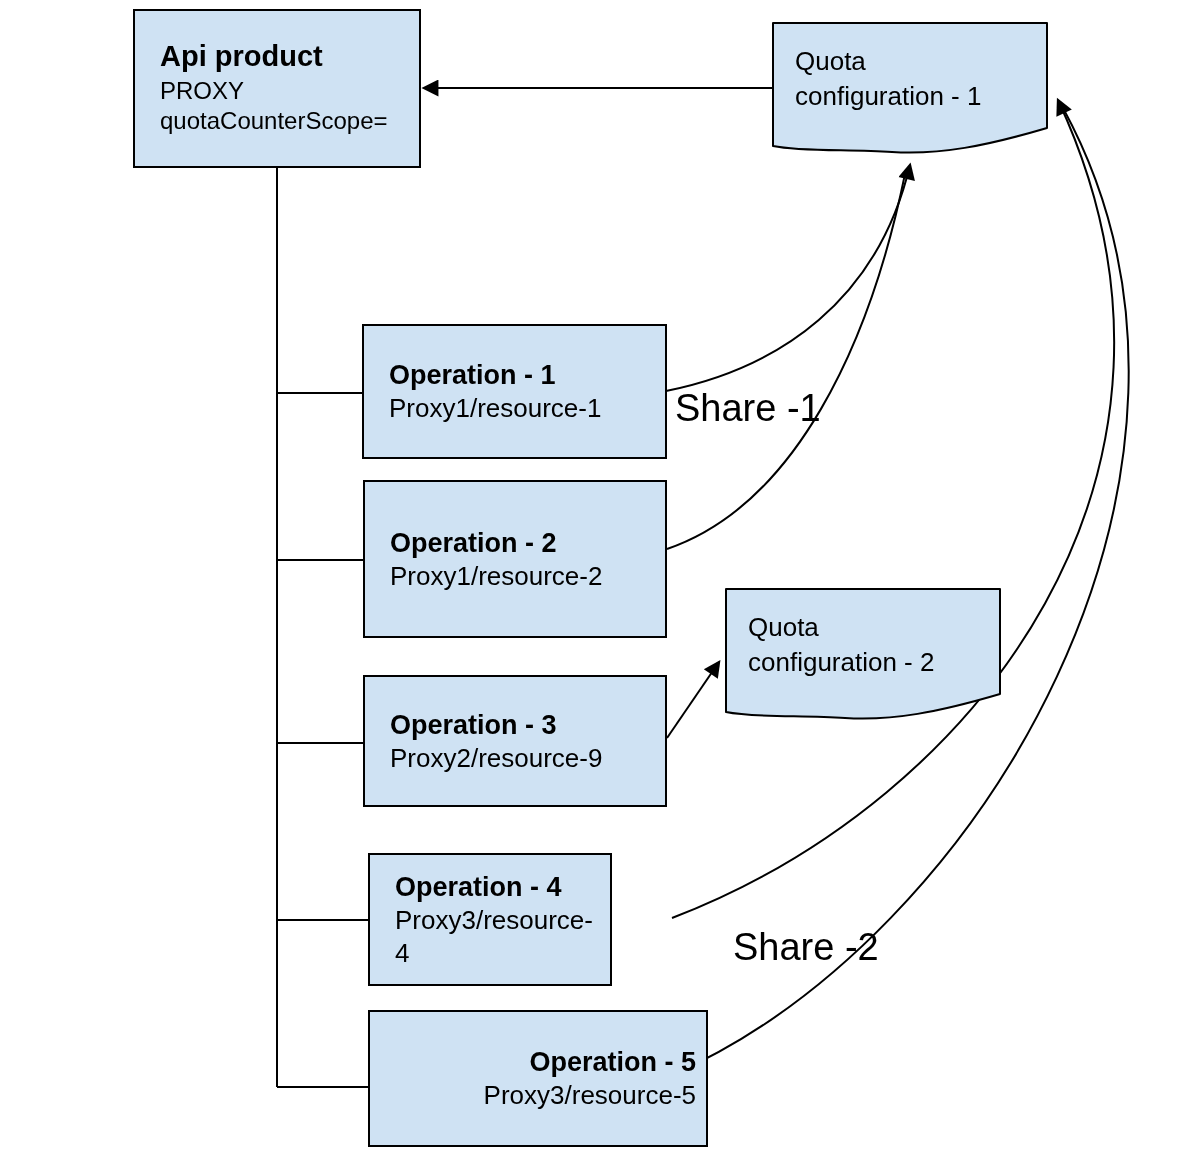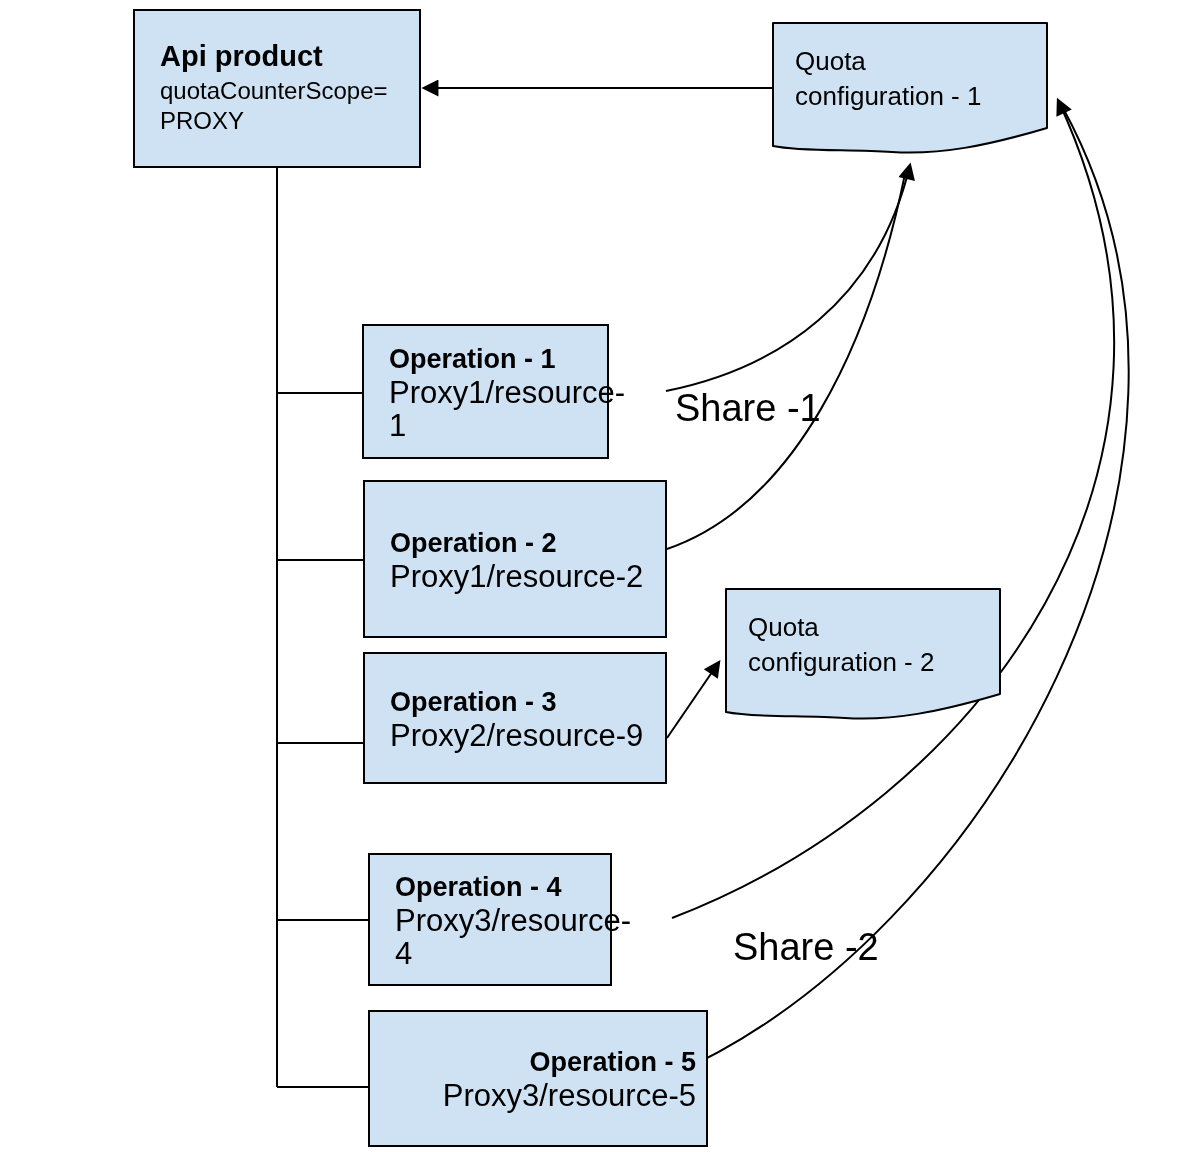--- a/index.html
+++ b/index.html
@@ -42,21 +42,21 @@
     justify-content: center;
     padding-left: 25px;
     padding-right: 10px;
   }
   .node-title {
     font-weight: bold;
     font-size: 27px;
     line-height: 34px;
   }
   .node-sub {
-    font-size: 31px;
+    font-size: 26px;
     line-height: 33px;
   }
   .api-product {
     justify-content: flex-start;
     padding-top: 27px;
   }
   .api-product .node-title {
     font-size: 29px;
     line-height: 36px;
     margin-bottom: 2px;
@@ -116,22 +116,22 @@
     <path class="edge" d="M 667 549 C 795 505 870 345 905 174"></path>
 
     <path class="edge" d="M 667 738 L 719 662" marker-end="url(#arrow)"></path>
 
     <path class="edge" d="M 672 918 C 980 800 1230 470 1058 100" marker-end="url(#arrow)"></path>
     <path class="edge" d="M 672 1075 C 980 940 1260 470 1063 108"></path>
   </svg>
 
   <div class="rect-node api-product" style="left:133px; top:9px; width:288px; height:159px;">
     <div class="node-title">Api product</div>
+    <div class="node-sub">PROXY</div>
     <div class="node-sub">quotaCounterScope=</div>
-    <div class="node-sub">PROXY</div>
   </div>
 
   <div class="doc-node" style="left:772px; top:22px; width:276px; height:142px;">
     <svg width="276" height="142" viewBox="0 0 276 142" xmlns="http://www.w3.org/2000/svg">
       <path class="doc-shape-path" d="M 1 1 H 275 V 106 C 214 124 168 133 120 130 C 78 127 30 130 1 124 Z"></path>
     </svg>
     <div class="doc-text">
       <div>Quota</div>
       <div>configuration - 1</div>
     </div>
@@ -140,31 +140,31 @@
   <div class="doc-node" style="left:725px; top:588px; width:276px; height:142px;">
     <svg width="276" height="142" viewBox="0 0 276 142" xmlns="http://www.w3.org/2000/svg">
       <path class="doc-shape-path" d="M 1 1 H 275 V 106 C 214 124 168 133 120 130 C 78 127 30 130 1 124 Z"></path>
     </svg>
     <div class="doc-text">
       <div>Quota</div>
       <div>configuration - 2</div>
     </div>
   </div>
 
-  <div class="rect-node" style="left:362px; top:324px; width:247px; height:135px;">
+  <div class="rect-node" style="left:362px; top:324px; width:305px; height:135px;">
     <div class="node-title">Operation - 1</div>
     <div class="node-sub">Proxy1/resource-1</div>
   </div>
 
   <div class="rect-node" style="left:363px; top:480px; width:304px; height:158px;">
     <div class="node-title">Operation - 2</div>
     <div class="node-sub">Proxy1/resource-2</div>
   </div>
 
-  <div class="rect-node" style="left:363px; top:652px; width:304px; height:132px;">
+  <div class="rect-node" style="left:363px; top:675px; width:304px; height:132px;">
     <div class="node-title">Operation - 3</div>
     <div class="node-sub">Proxy2/resource-9</div>
   </div>
 
   <div class="rect-node" style="left:368px; top:853px; width:244px; height:133px;">
     <div class="node-title">Operation - 4</div>
     <div class="node-sub">Proxy3/resource-4</div>
   </div>
 
   <div class="rect-node" style="left:368px; top:1010px; width:340px; height:137px;align-items:flex-end;">

